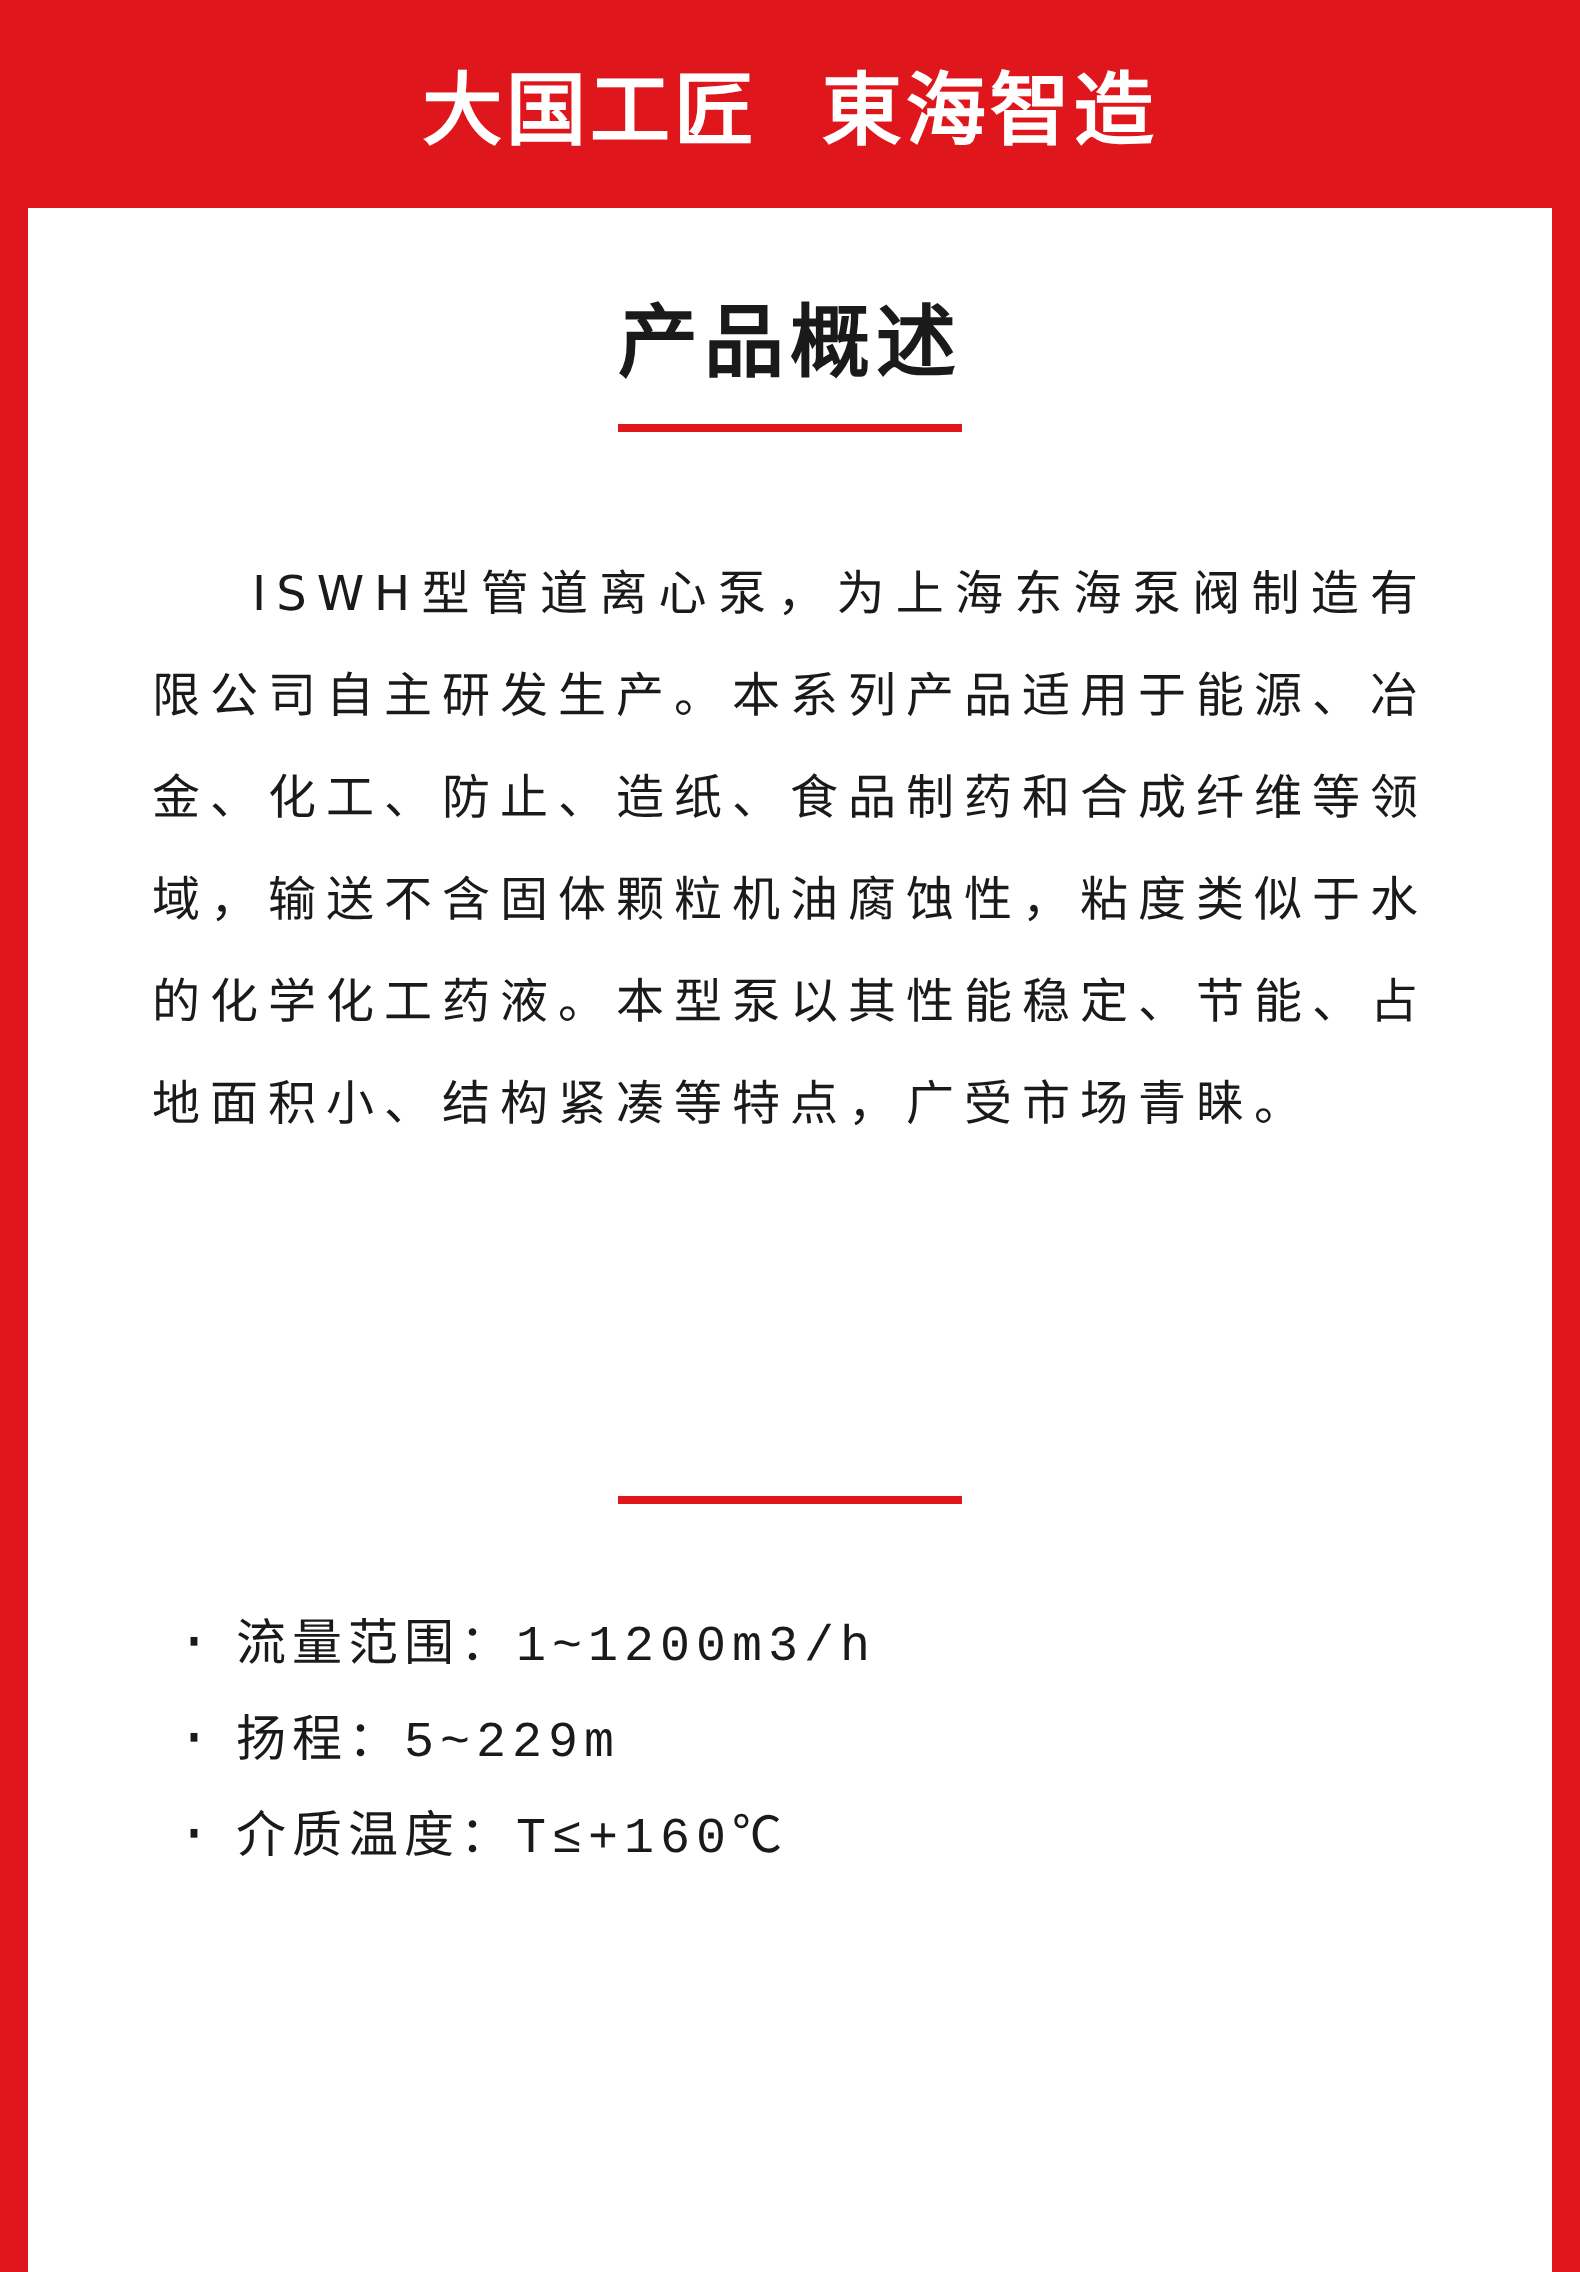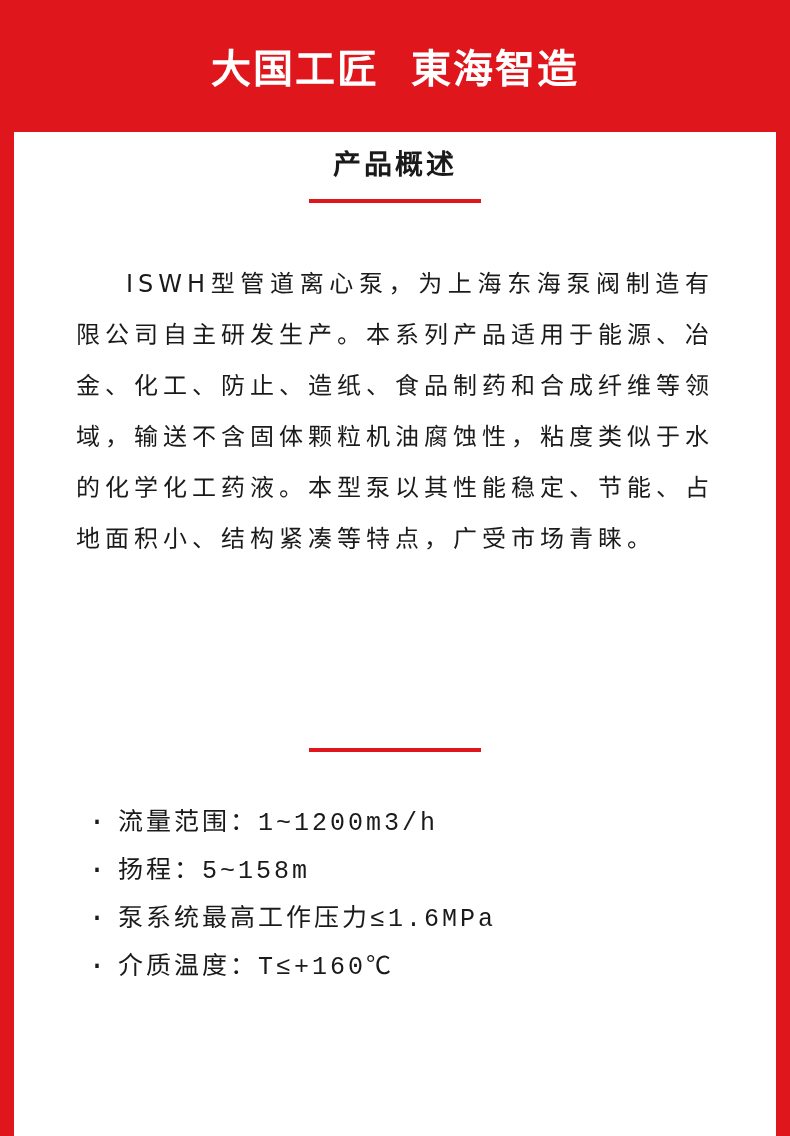--- a/index.html
+++ b/index.html
@@ -23,21 +23,21 @@
     border-left: 14px solid #e0161d;
     border-right: 14px solid #e0161d;
     background: #ffffff;
   }
   
   .banner {
     position: absolute;
     left: -14px;
     top: 0;
     width: 790px;
-    height: 132px;
+    height: 104px;
     background: #e0161d;
     display: flex;
     align-items: center;
     justify-content: center;
   }
   .banner-title {
     color: #ffffff;
     font-size: 40px;
     font-weight: bold;
     letter-spacing: 2px;
@@ -48,21 +48,21 @@
   .section {
     position: absolute;
     left: 0;
     width: 762px;
   }
   .sec-title-wrap {
     text-align: center;
   }
   .sec-title {
     display: inline-block;
-    font-size: 28px;
+    font-size: 40px;
     font-weight: bold;
     color: #1a1a1a;
     letter-spacing: 3px;
     font-family: "DejaVu Sans", "Liberation Sans", sans-serif;
     line-height: 1.1;
   }
   .sec-rule {
     width: 172px;
     height: 4px;
     background: #e0161d;
@@ -123,19 +123,18 @@
     </div>
     <p class="para">ISWH型管道离心泵，为上海东海泵阀制造有限公司自主研发生产。本系列产品适用于能源、冶金、化工、防止、造纸、食品制药和合成纤维等领域，输送不含固体颗粒机油腐蚀性，粘度类似于水的化学化工药液。本型泵以其性能稳定、节能、占地面积小、结构紧凑等特点，广受市场青睐。</p>
   </div>
 
   <div class="section s-conditions">
     <div class="sec-title-wrap">
       <div class="sec-rule"></div>
     </div>
     <ul class="bullets">
       <li>流量范围：1~1200m3/h</li>
-      <li>扬程：5~158m</li>
-      <li>泵系统最高工作压力≤1.6MPa</li>
+      <li>扬程：5~229m</li>
       <li>介质温度：T≤+160℃</li>
     </ul>
   </div>
 
 </div>
 
 </body></html>

